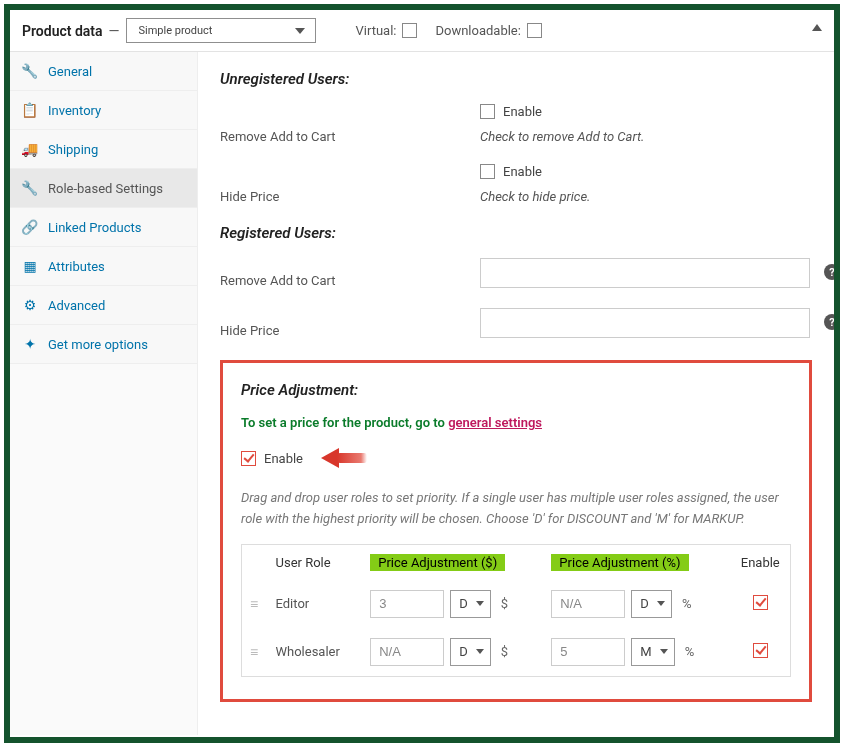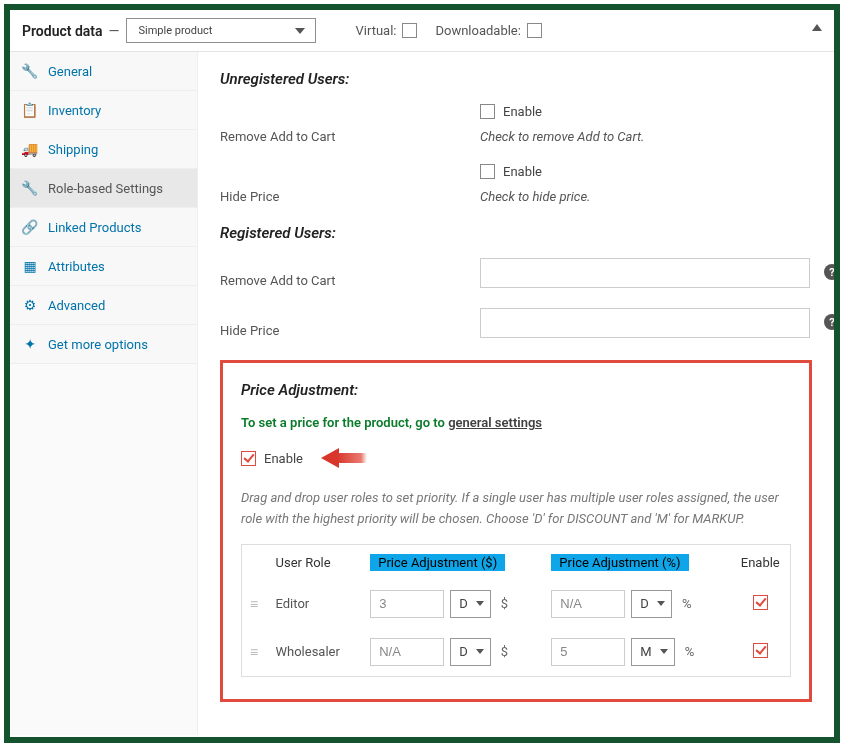--- a/index.html
+++ b/index.html
@@ -125,21 +125,21 @@
     margin-left:14px;
     cursor:pointer;
     margin-top:6px;
   }
   .highlight-box {
     border: 3px solid #e04b3e;
     padding: 18px 18px 22px 18px;
     margin-top: 22px;
   }
   .green-text { color: #0a7b2a; font-weight:600; font-size:13px;}
-  .green-text a { color: #404040; text-decoration: underline;}
+  .green-text a { color: #be185d; text-decoration: underline;}
   .chk-box.checked::after {
     content:'';
     display:block;
     width:4px; height:8px;
     border: solid #e04b3e;
     border-width: 0 2px 2px 0;
     transform: rotate(40deg);
     margin-left:4px; margin-top:0px;
   }
   .chk-box.checked { border-color:#e04b3e;}
@@ -172,21 +172,21 @@
   }
   .role-table th, .role-table td {
     padding: 10px 8px;
     text-align:left;
     font-size:13px;
     font-weight:normal;
     color:#555;
     vertical-align: middle;
   }
   .role-table th { color:#333; }
-  mark { background: #0ea5e9; padding: 1px 8px;}
+  mark { background: #84cc16; padding: 1px 8px;}
   .drag-handle { color:#bbb; font-size:14px; cursor:grab; user-select:none;}
   .num-input {
     width:74px; height:28px;
     border:1px solid #ccc;
     padding:4px 8px;
     font-size:13px;
     color:#888;
   }
   .mini-select {
     display:inline-flex; align-items:center;

